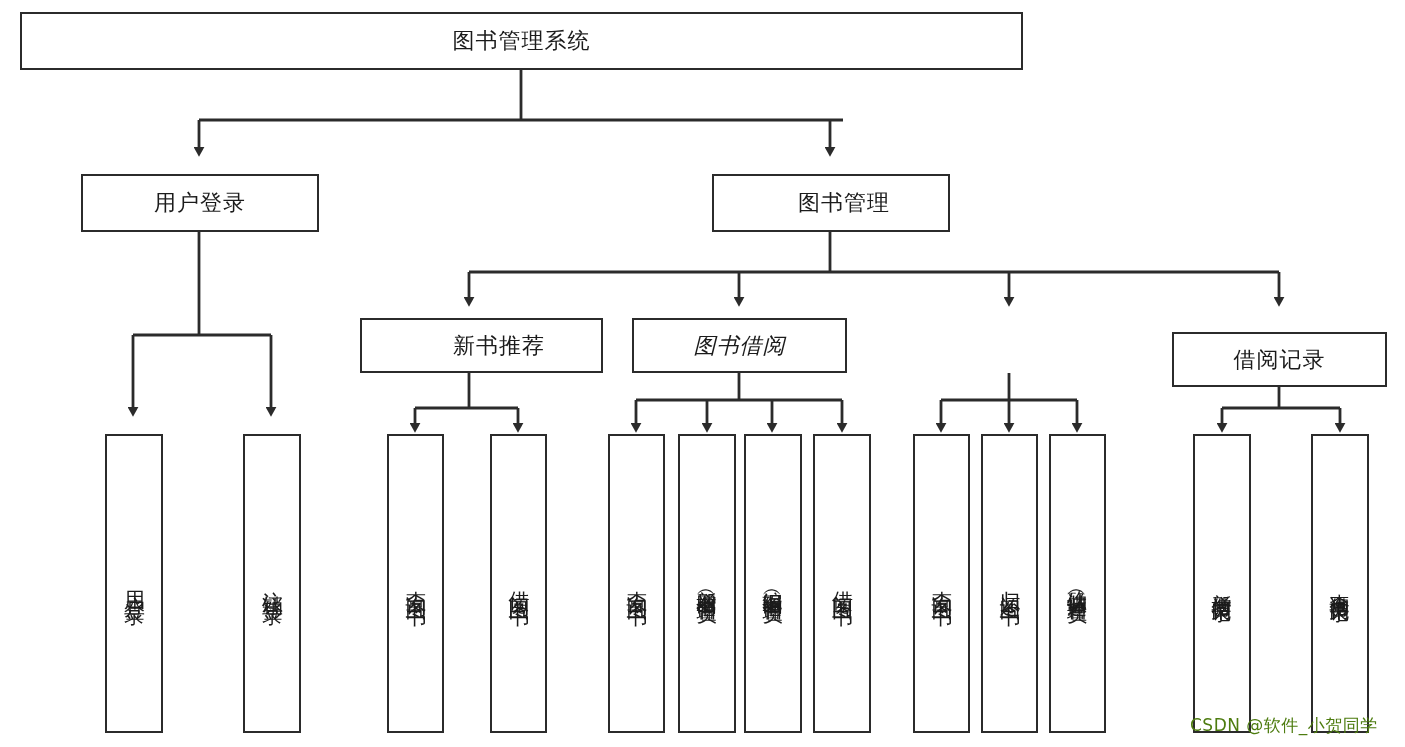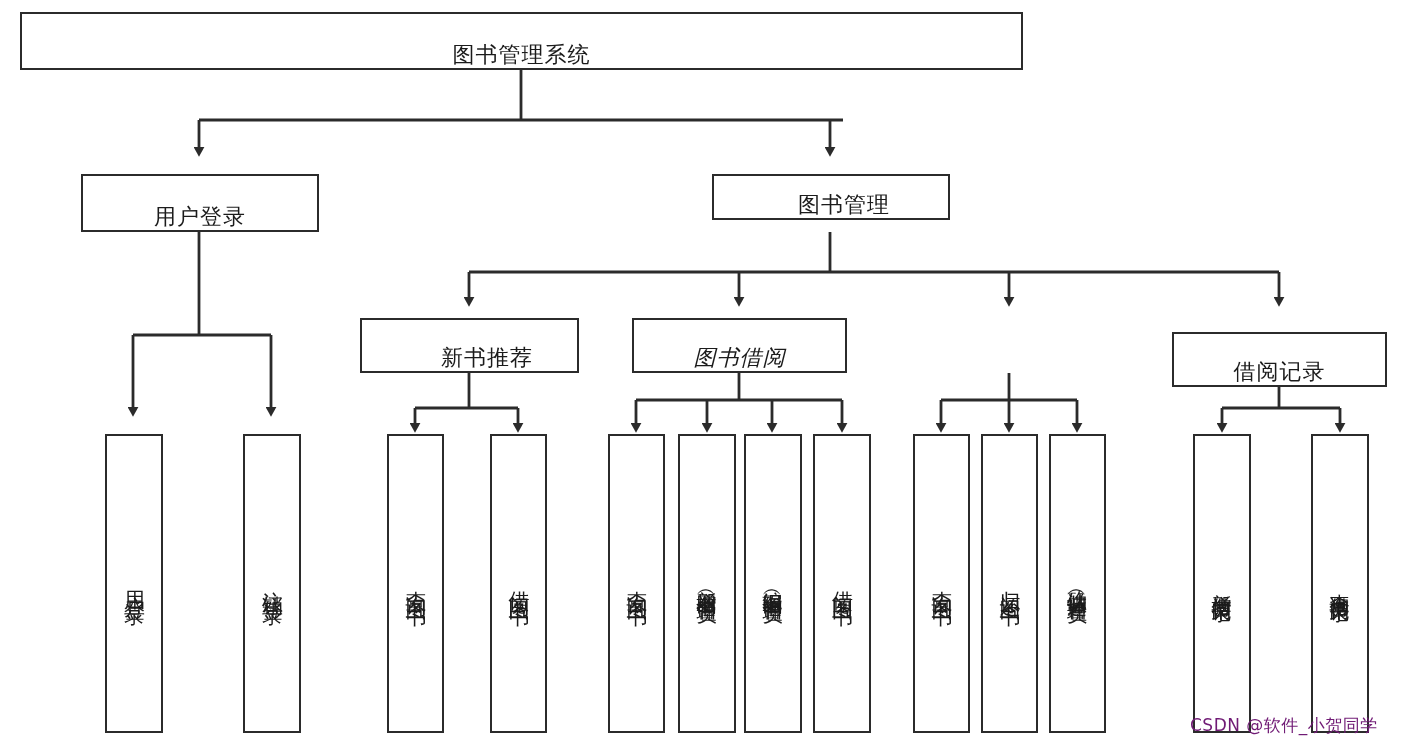--- a/index.html
+++ b/index.html
@@ -24,21 +24,21 @@
     top: 0;
     width: 1405px;
     height: 747px;
   }
   .node {
     position: absolute;
     box-sizing: border-box;
     background: #ffffff;
     border: 2.5px solid #2b2b2b;
     display: flex;
-    align-items: flex-end;
+    align-items: center;
     justify-content: center;
     color: #1b1b1b;
     z-index: 2;
   }
   .node-label {
     display: block;
     text-align: center;
     line-height: 1.18;
     white-space: pre;
   }
@@ -62,21 +62,21 @@
   }
   .node.vert.tight .node-label {
     letter-spacing: 2px;
     font-size: 20px;
   }
   #watermark {
     position: absolute;
     left: 1190px;
     top: 714px;
     font-size: 17px;
-    color: #701a75;
+    color: #4d7c0f;
     letter-spacing: 0.5px;
     white-space: nowrap;
     z-index: 3;
     font-family: "DejaVu Sans", "Liberation Sans", sans-serif;
   }
 </style>
 </head>
 <body>
 
 <div id="diagram-root">
@@ -132,25 +132,25 @@
     </g>
   </svg>
 
   <div class="node horiz" style="left:20px; top:12px; width:1003px; height:58px;">
     <span class="node-label">图书管理系统</span>
   </div>
 
   <div class="node horiz" style="left:81px; top:174px; width:238px; height:58px;">
     <span class="node-label">用户登录</span>
   </div>
-  <div class="node horiz" style="left:712px; top:174px; width:238px; height:46px;padding-left:26px;">
+  <div class="node horiz" style="left:712px; top:174px; width:238px; height:58px;padding-left:26px;">
     <span class="node-label">图书管理</span>
   </div>
 
-  <div class="node horiz" style="left:360px; top:318px; width:219px; height:55px;padding-left:35px;">
+  <div class="node horiz" style="left:360px; top:318px; width:243px; height:55px;padding-left:35px;">
     <span class="node-label">新书推荐</span>
   </div>
   <div class="node horiz" style="left:632px; top:318px; width:215px; height:55px;font-style:italic;">
     <span class="node-label">图书借阅</span>
   </div>
   <div class="node horiz" style="left:1172px; top:332px; width:215px; height:55px;">
     <span class="node-label">借阅记录</span>
   </div>
 
   <div class="node vert" style="left:105px; top:434px; width:58px; height:299px;">

